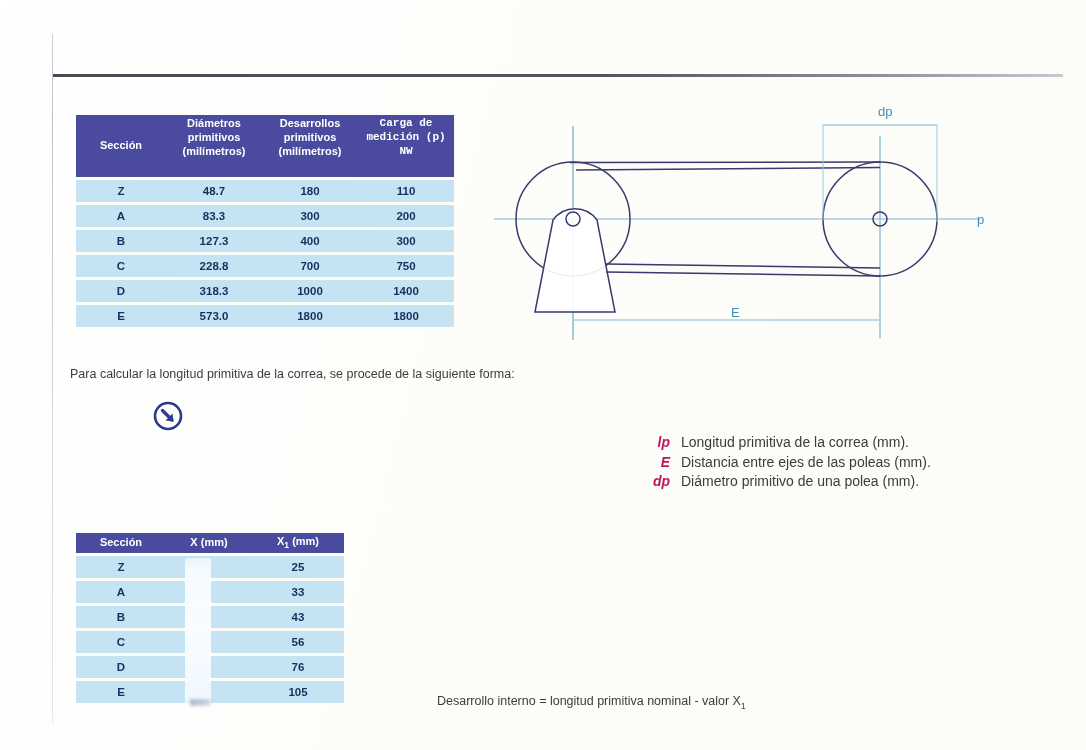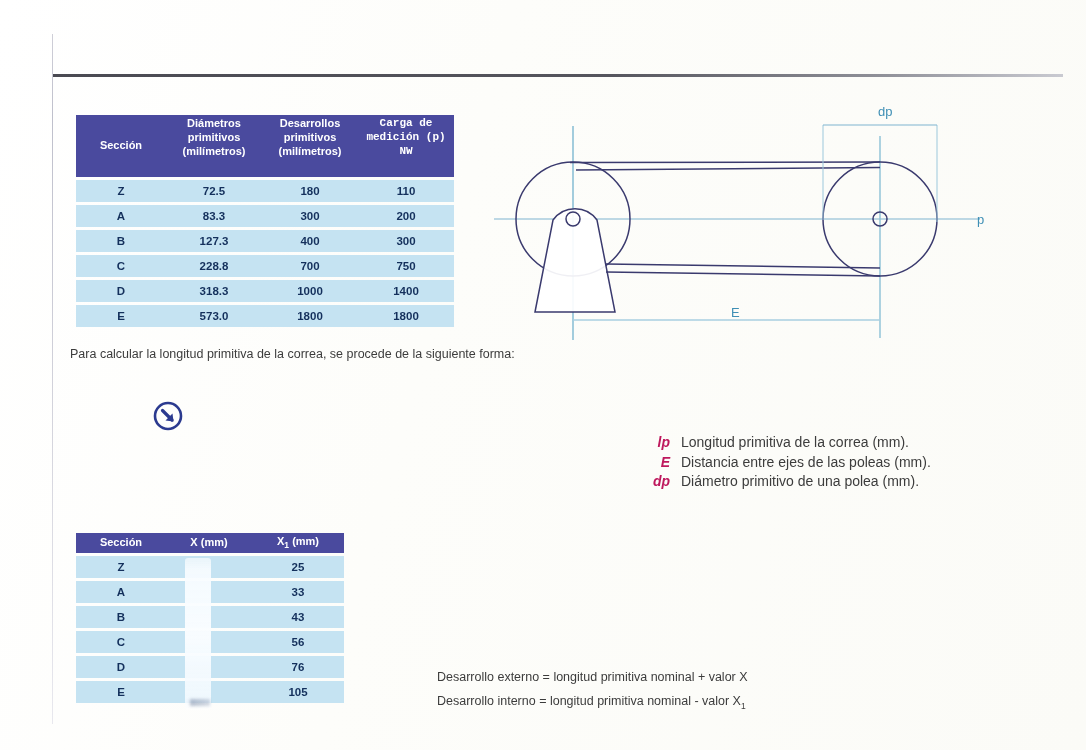--- a/index.html
+++ b/index.html
@@ -64,21 +64,21 @@
        rgba(255,255,255,.55) 100%);
     filter:blur(.6px);
     border-radius:3px;
     pointer-events:none;}
   .glare-smudge{position:absolute;left:190px;top:699px;width:20px;height:7px;
     background:linear-gradient(to right,rgba(60,80,120,.45),rgba(60,80,120,.25));
     filter:blur(1.4px);opacity:.8;pointer-events:none;}
 
   
   .para{position:absolute;font-size:12.5px;color:#3c3c3c;white-space:nowrap;}
-  #intro-text{left:70px;top:347px;text-align:center;}
+  #intro-text{left:70px;top:367px;text-align:center;}
 
   
   .arrow-icon{position:absolute;left:152px;top:400px;width:32px;height:32px;}
 
   
   .formula{position:absolute;left:225px;top:445px;
     font-size:21px;font-weight:bold;color:#1565c8;white-space:nowrap;}
   .formula .pi{font-family:"DejaVu Serif", serif;font-style:italic;font-size:22px;}
 
   
@@ -123,21 +123,21 @@
         <th class="c-car">
           <div>Carga de</div>
           <div>medición (p)</div>
           <div>NW</div>
         </th>
       </tr>
     </thead>
     <tbody id="pitch-body">
         <tr>
           <td>Z</td>
-          <td>72.5</td>
+          <td>48.7</td>
           <td>180</td>
           <td>110</td>
         </tr>
         <tr>
           <td>A</td>
           <td>83.3</td>
           <td>300</td>
           <td>200</td>
         </tr>
         <tr>
@@ -269,17 +269,16 @@
           <td>E</td>
           <td></td>
           <td>105</td>
         </tr>
       </tbody>
   </table>
 
   <div class="glare-band"></div>
   <div class="glare-smudge"></div>
 
-  <div class="note" id="note-externo">Desarrollo externo = longitud primitiva nominal + valor X</div>
   <div class="note" id="note-interno">
     <span>Desarrollo interno = longitud primitiva nominal - valor X</span><sub>1</sub>
   </div>
 </div>
 
 </body></html>

